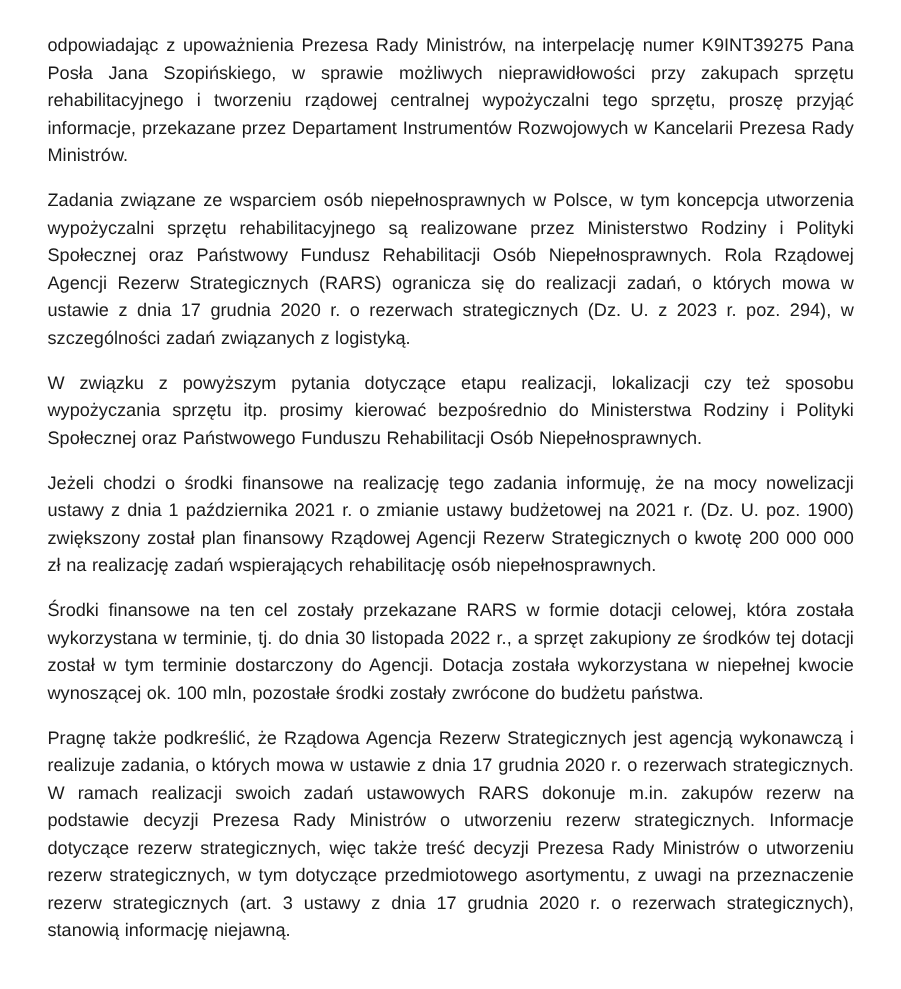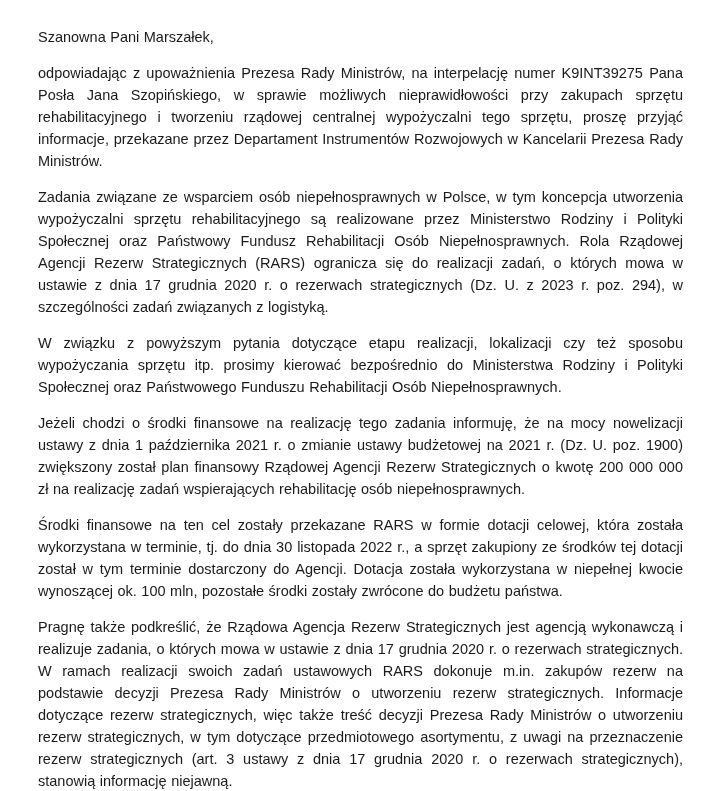--- a/index.html
+++ b/index.html
@@ -32,21 +32,20 @@
   .para:last-child {
     margin-bottom: 0;
   }
   .italic {
   }
 </style>
 </head>
 <body>
 
 <main class="page">
-  <p class="para">Szanowna Pani Marszałek,</p>
   <div id="paragraphs">
       <p class="para"><span>odpowiadając z upoważnienia Prezesa Rady Ministrów, na interpelację numer K9INT39275 Pana Posła Jana Szopińskiego, w sprawie </span><span class="italic">możliwych nieprawidłowości przy zakupach sprzętu rehabilitacyjnego i tworzeniu rządowej centralnej wypożyczalni tego sprzętu</span><span>, proszę przyjąć informacje, przekazane przez Departament Instrumentów Rozwojowych w Kancelarii Prezesa Rady Ministrów.</span></p>
       <p class="para"><span>Zadania związane ze wsparciem osób niepełnosprawnych w Polsce, w tym koncepcja utworzenia wypożyczalni sprzętu rehabilitacyjnego są realizowane przez Ministerstwo Rodziny i Polityki Społecznej oraz Państwowy Fundusz Rehabilitacji Osób Niepełnosprawnych. Rola Rządowej Agencji Rezerw Strategicznych (RARS) ogranicza się do realizacji zadań, o których mowa w ustawie z dnia 17 grudnia 2020 r. o rezerwach strategicznych (Dz. U. z 2023 r. poz. 294), w szczególności zadań związanych z logistyką.</span></p>
       <p class="para"><span>W związku z powyższym pytania dotyczące etapu realizacji, lokalizacji czy też sposobu wypożyczania sprzętu itp. prosimy kierować bezpośrednio do Ministerstwa Rodziny i Polityki Społecznej oraz Państwowego Funduszu Rehabilitacji Osób Niepełnosprawnych.</span></p>
       <p class="para"><span>Jeżeli chodzi o środki finansowe na realizację tego zadania informuję, że na mocy nowelizacji ustawy z dnia 1 października 2021 r. o zmianie ustawy budżetowej na 2021 r. (Dz. U. poz. 1900) zwiększony został plan finansowy Rządowej Agencji Rezerw Strategicznych o kwotę 200 000 000 zł na realizację zadań wspierających rehabilitację osób niepełnosprawnych.</span></p>
       <p class="para"><span>Środki finansowe na ten cel zostały przekazane RARS w formie dotacji celowej, która została wykorzystana w terminie, tj. do dnia 30 listopada 2022 r., a sprzęt zakupiony ze środków tej dotacji został w tym terminie dostarczony do Agencji. Dotacja została wykorzystana w niepełnej kwocie wynoszącej ok. 100 mln, pozostałe środki zostały zwrócone do budżetu państwa.</span></p>
       <p class="para"><span>Pragnę także podkreślić, że Rządowa Agencja Rezerw Strategicznych jest agencją wykonawczą i realizuje zadania, o których mowa w ustawie z dnia 17 grudnia 2020 r. o rezerwach strategicznych. W ramach realizacji swoich zadań ustawowych RARS dokonuje m.in. zakupów rezerw na podstawie decyzji Prezesa Rady Ministrów o utworzeniu rezerw strategicznych. Informacje dotyczące rezerw strategicznych, więc także treść decyzji Prezesa Rady Ministrów o utworzeniu rezerw strategicznych, w tym dotyczące przedmiotowego asortymentu, z uwagi na przeznaczenie rezerw strategicznych (art. 3 ustawy z dnia 17 grudnia 2020 r. o rezerwach strategicznych), stanowią informację niejawną.</span></p>
     </div>
 </main>
 

